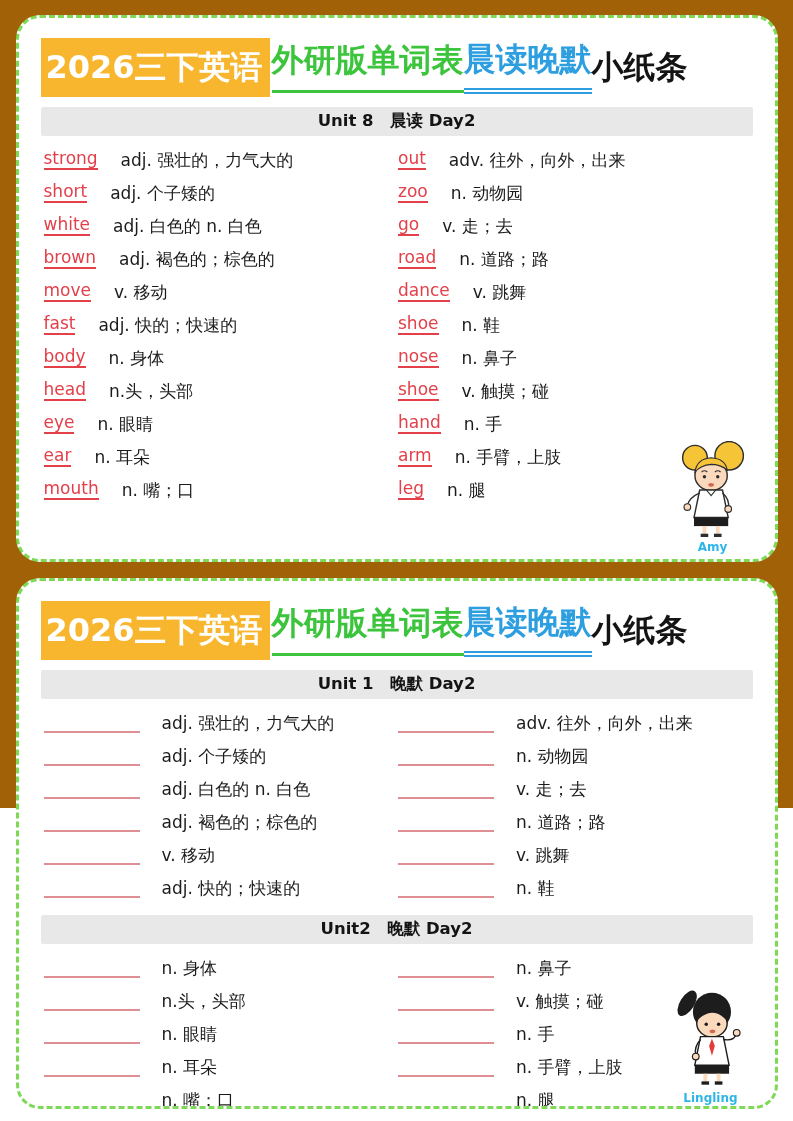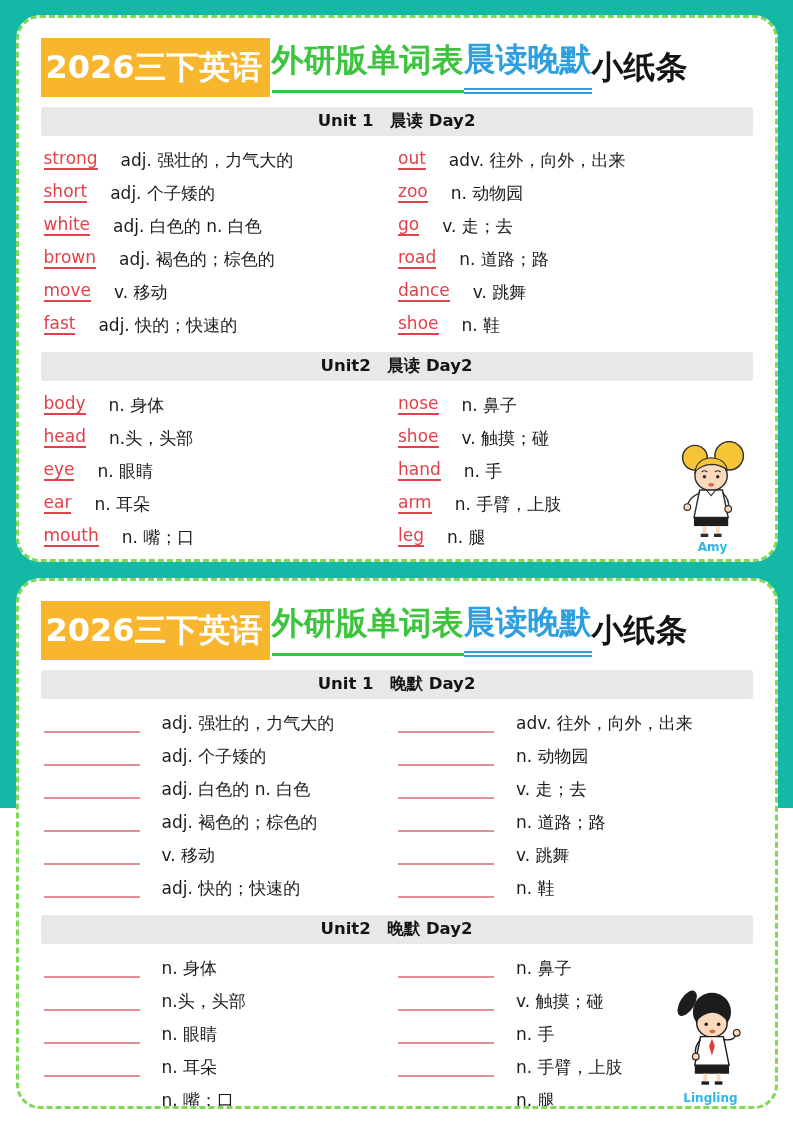--- a/index.html
+++ b/index.html
@@ -4,21 +4,21 @@
 <title>2026三下英语 外研版单词表 晨读晚默 小纸条</title>
 <style>
   * { margin:0; padding:0; box-sizing:border-box; }
   html, body { background:#ffffff; }
   body {
     width:793px; height:1121px;
     font-family:"DejaVu Sans", sans-serif;
     position:relative;
     overflow:hidden;
   }
-  .page { width:793px; height:808px; padding-top:15px; background:#14b8a6; }
+  .page { width:793px; height:808px; padding-top:15px; background:#a16207; }
 
   .panel {
     position:relative;
     width:762px;
     margin:0 auto 16px auto;
     border:3px dashed #7ed957;
     border-radius:24px;
     background:#ffffff;
     padding:18px 22px 8px 22px;
     overflow:hidden;
@@ -83,21 +83,21 @@
 <body>
 
 <div class="page" id="panels-root">
     <section class="panel panel-morning">
       <div class="panel-header">
         <span class="hl hl-orange">2026三下英语</span>
         <span class="hl hl-green">外研版单词表</span>
         <span class="hl hl-blue">晨读晚默</span>
         <span class="hl hl-black">小纸条</span>
       </div>
-      <div class="section-bar">Unit 1　晨读 Day2</div>
+      <div class="section-bar">Unit 8　晨读 Day2</div>
       <div class="word-grid">
         <div class="word-col">
           <div class="word-row">
             <span class="en-word">strong</span>
             <span class="cn-def">adj. 强壮的，力气大的</span>
           </div>
           <div class="word-row">
             <span class="en-word">short</span>
             <span class="cn-def">adj. 个子矮的</span>
           </div>
@@ -138,21 +138,20 @@
           <div class="word-row">
             <span class="en-word">dance</span>
             <span class="cn-def">v. 跳舞</span>
           </div>
           <div class="word-row">
             <span class="en-word">shoe</span>
             <span class="cn-def">n. 鞋</span>
           </div>
         </div>
       </div>
-      <div class="section-bar second">Unit2　晨读 Day2</div>
       <div class="word-grid">
         <div class="word-col">
           <div class="word-row">
             <span class="en-word">body</span>
             <span class="cn-def">n. 身体</span>
           </div>
           <div class="word-row">
             <span class="en-word">head</span>
             <span class="cn-def">n.头，头部</span>
           </div>

